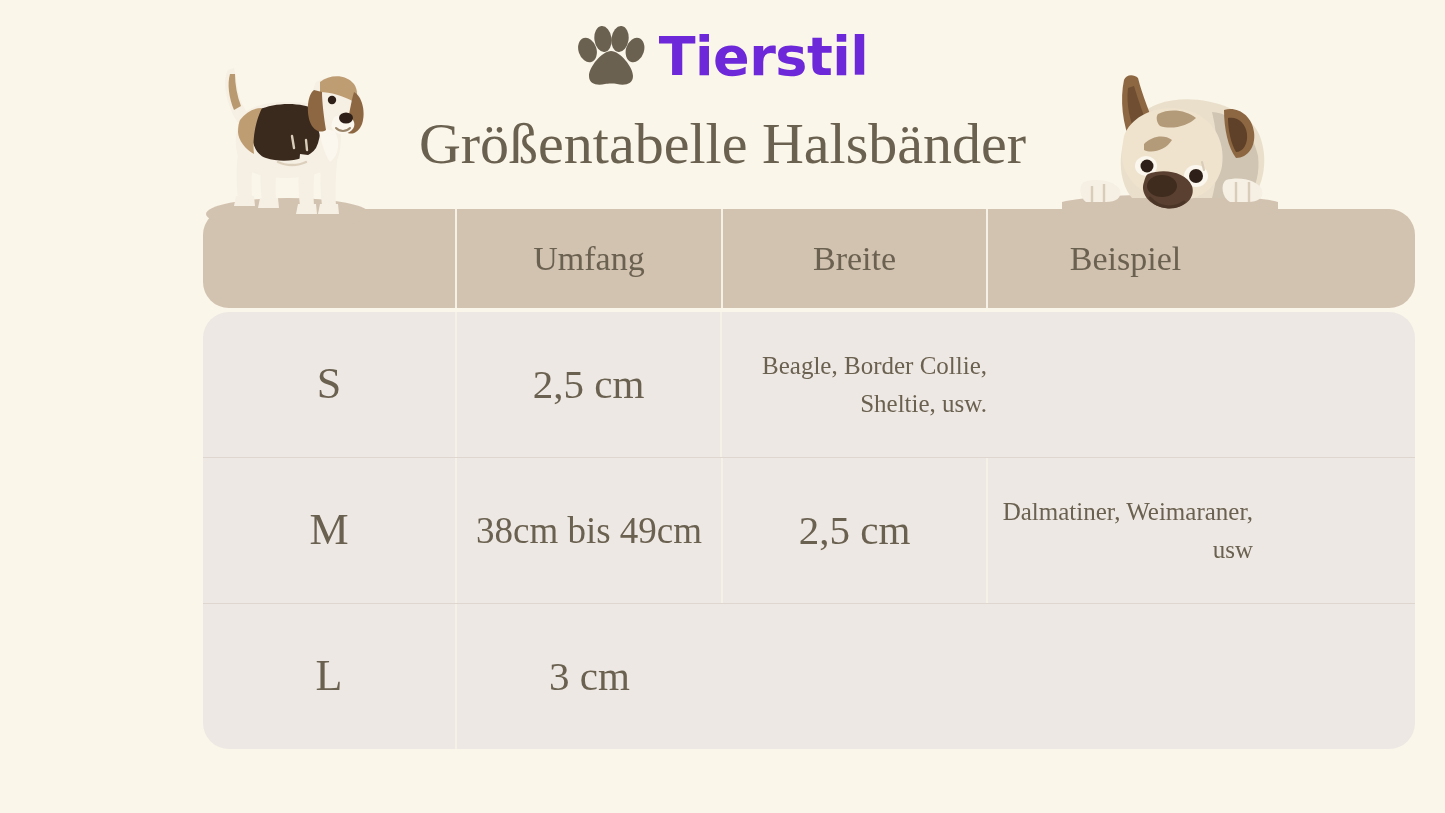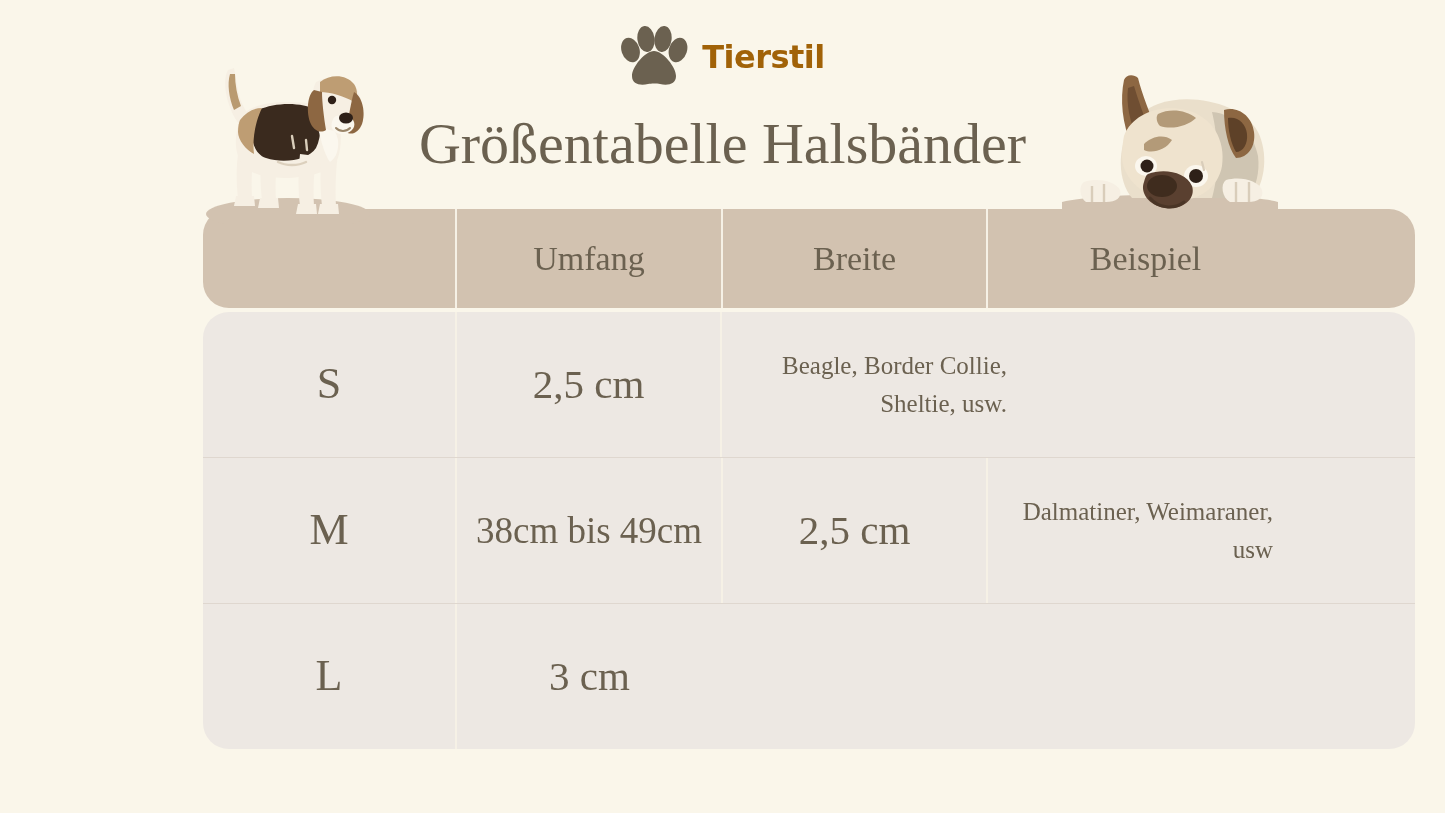--- a/index.html
+++ b/index.html
@@ -35,24 +35,24 @@
     z-index: 5;
   }
   .paw-icon {
     width: 68px;
     height: 62px;
     display: block;
     flex: 0 0 auto;
   }
   .brand-name {
     font-family: "DejaVu Sans", sans-serif;
-    font-size: 32px;
+    font-size: 54px;
     font-weight: 700;
     letter-spacing: -0.5px;
-    color: #a16207;
+    color: #6d28d9;
     line-height: 1;
   }
 
   
   .page-title {
     position: absolute;
     left: 0;
     top: 112px;
     width: 1445px;
     text-align: center;
@@ -96,21 +96,21 @@
     display: flex;
     align-items: center;
     justify-content: center;
     text-align: center;
     box-sizing: border-box;
     padding: 4px 10px;
   }
   .c-size    { width: 254px; flex: 0 0 254px; }
   .c-umfang  { width: 266px; flex: 0 0 266px; }
   .c-breite  { width: 265px; flex: 0 0 265px; }
-  .c-beispiel{ width: 275px; flex: 0 0 275px; margin-left: 20px; }
+  .c-beispiel{ width: 275px; flex: 0 0 275px; }
 
   .thead .cell {
     border-right: 2px solid #F6F1E6;
     font-size: 34px;
     height: 99px;
   }
   .thead .cell:last-child { border-right: none; }
 
   .tbody .cell {
     border-right: 2px solid #F6F1E6;

